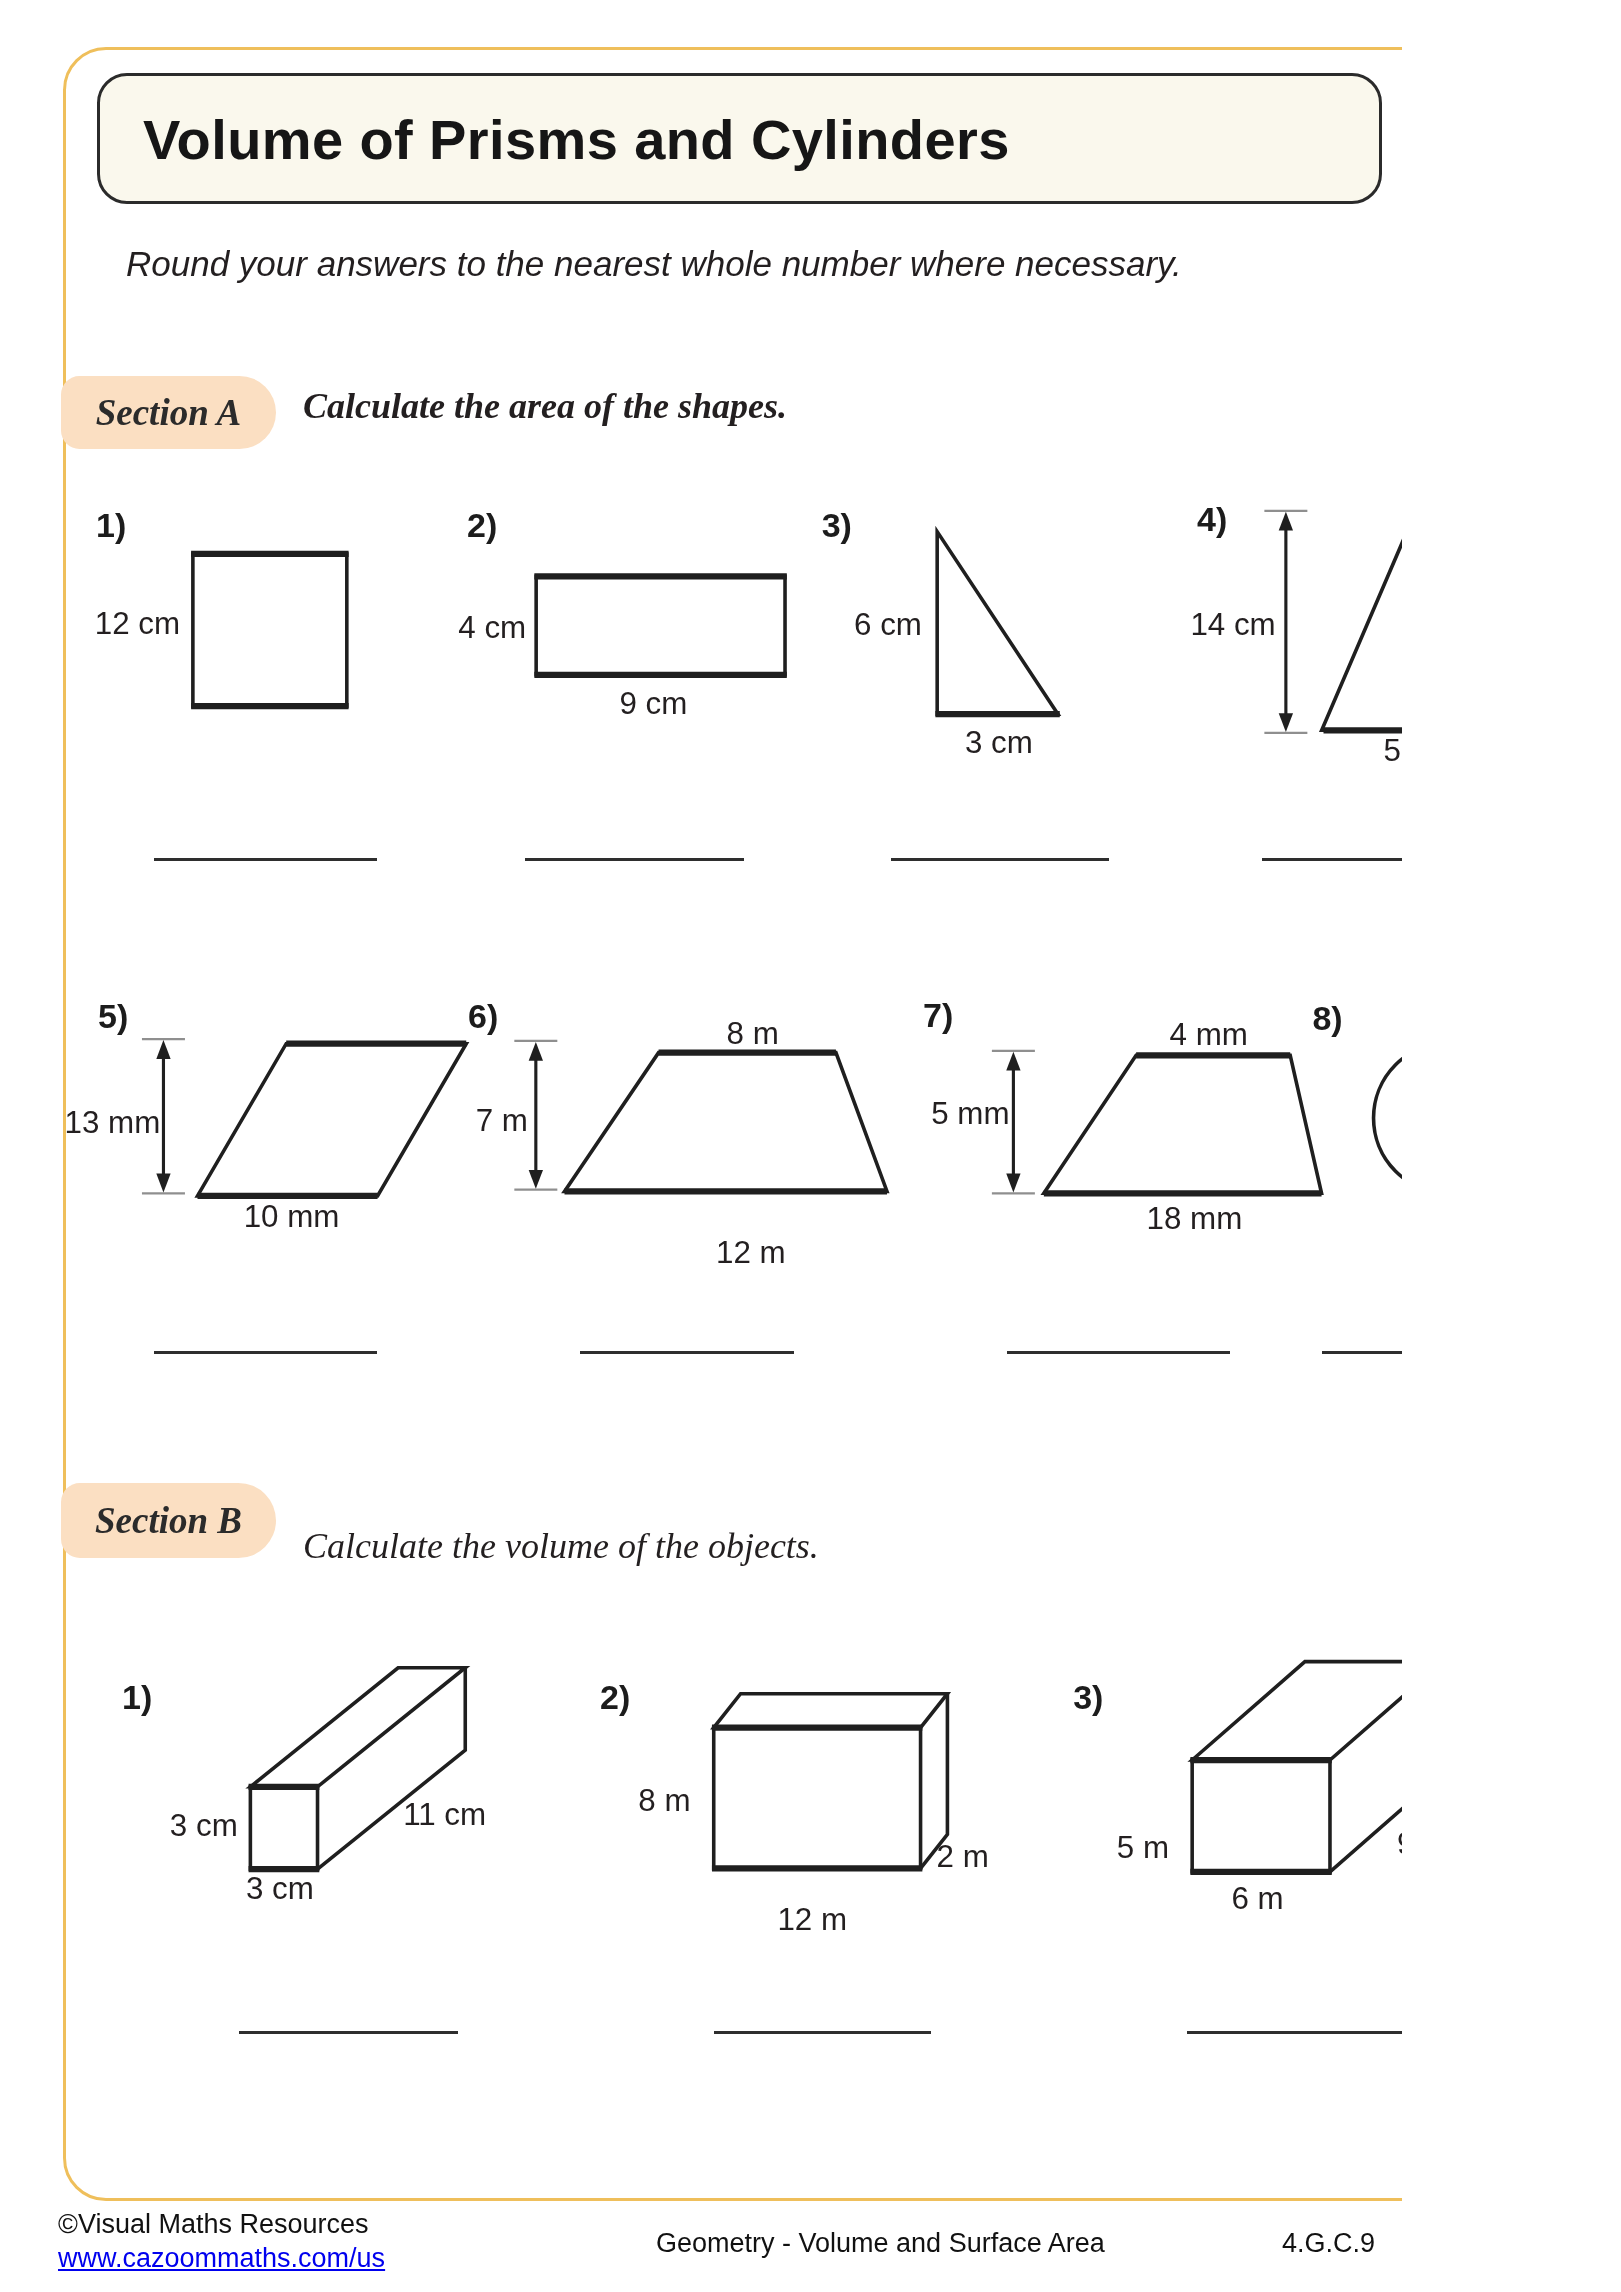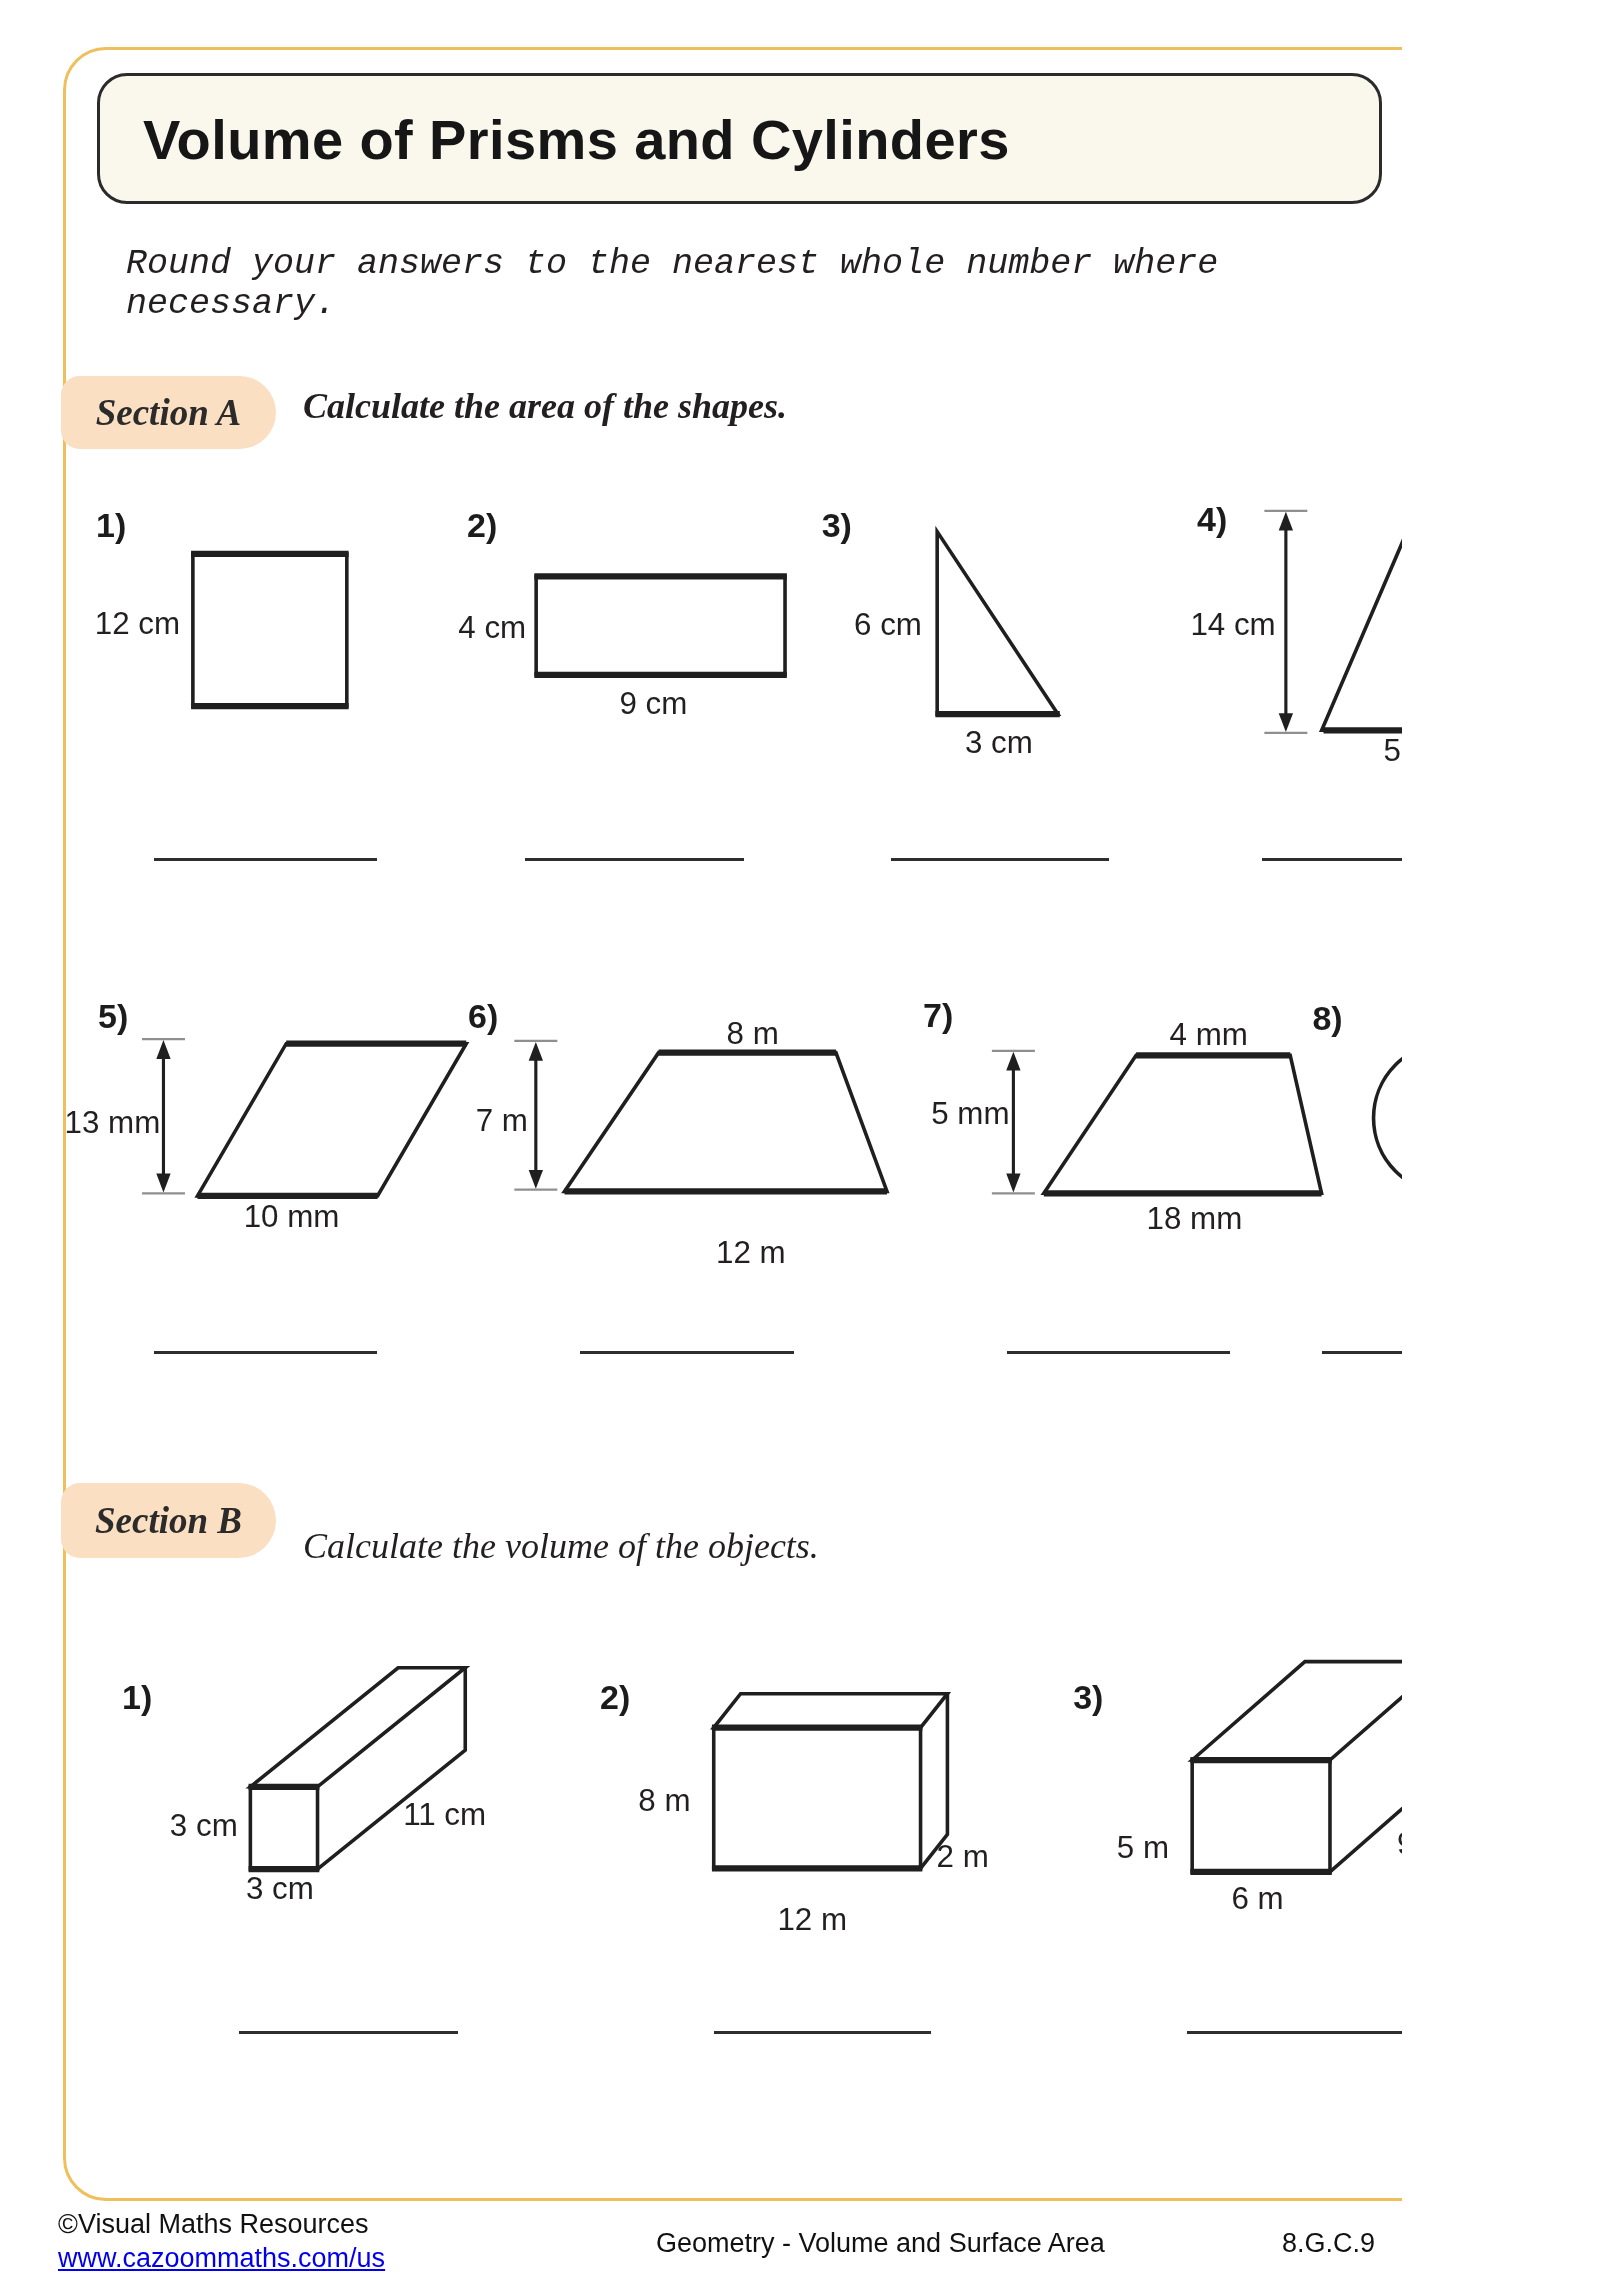--- a/index.html
+++ b/index.html
@@ -9,21 +9,21 @@
         border:3.6px solid #EFBF5B;border-radius:43px;}
   .title-box{position:absolute;left:97px;top:73px;width:1279px;height:125px;
         background:#FAF8ED;border:3.6px solid #2b2b2b;border-radius:30px;}
   .title-text{position:absolute;left:43px;top:50%;transform:translateY(-50%);
         font-size:56px;font-weight:bold;letter-spacing:0.4px;color:#161616;white-space:nowrap;}
   .logo{position:absolute;left:1097px;top:10.7px;width:179px;text-align:center;}
   .logo svg{display:block;margin:5.4px auto 0 auto;}
   .logo-text{font-family:"Liberation Serif",serif;font-weight:bold;font-size:27px;
         letter-spacing:0.9px;color:#111;margin-top:1.8px;}
   .mascot{position:absolute;left:1390px;top:54px;}
-  .instruction{position:absolute;left:126px;top:244px;font-family:Liberation Mono, monospace;
+  .instruction{position:absolute;left:126px;top:244px;font-family:Liberation Sans, sans-serif;
         font-style:italic;font-size:35px;}
   .section-label{position:absolute;left:61px;width:215px;background:#FBDFC2;
         border-radius:19.7px 39px 39px 19.7px;display:flex;align-items:center;justify-content:center;
         font-family:"Liberation Serif",serif;font-weight:bold;font-style:italic;font-size:37px;color:#2b2b2b;}
   .section-caption{position:absolute;left:303px;font-family:"Liberation Serif",serif;
         font-style:italic;font-size:36px;}
   .cell{position:absolute;}
   .cell svg{position:absolute;left:0;top:0;}
   .num{position:absolute;font-weight:bold;font-size:34px;color:#1c1c1c;}
   .shape{fill:none;stroke:#1f1f1f;stroke-width:4;}
@@ -239,16 +239,16 @@
     </svg>
   </div>
 
   <div class="answer-line" style="left:239px;top:2031px;width:219px;"></div>
   <div class="answer-line" style="left:714px;top:2031px;width:217px;"></div>
   <div class="answer-line" style="left:1187px;top:2031px;width:217px;"></div>
 
   <div class="footer-copyright">©Visual Maths Resources</div>
   <a class="footer-link" href="#">www.cazoommaths.com/us</a>
   <div class="footer-topic">Geometry - Volume and Surface Area</div>
-  <div class="footer-code">8.G.C.9</div>
+  <div class="footer-code">4.G.C.9</div>
 
 </div>
 
 
 </body></html>

